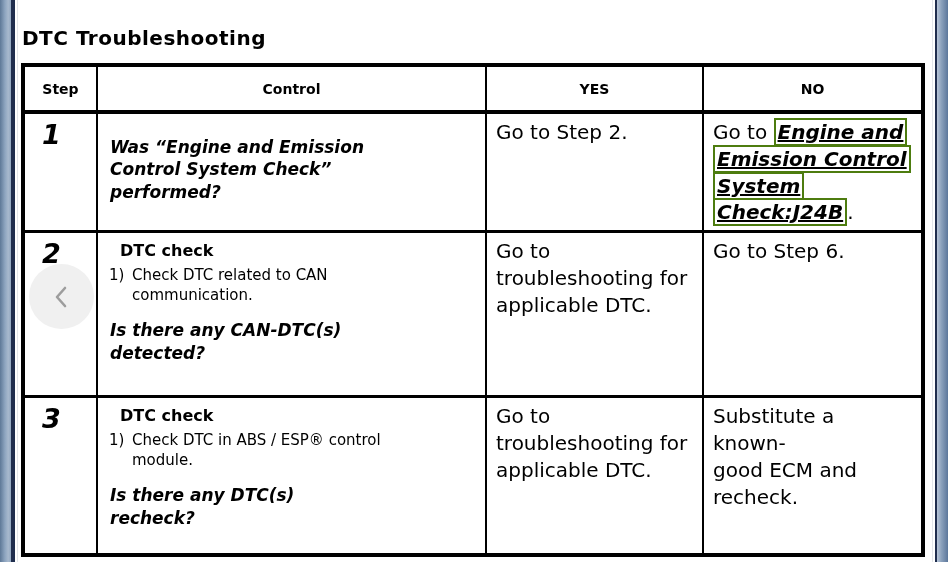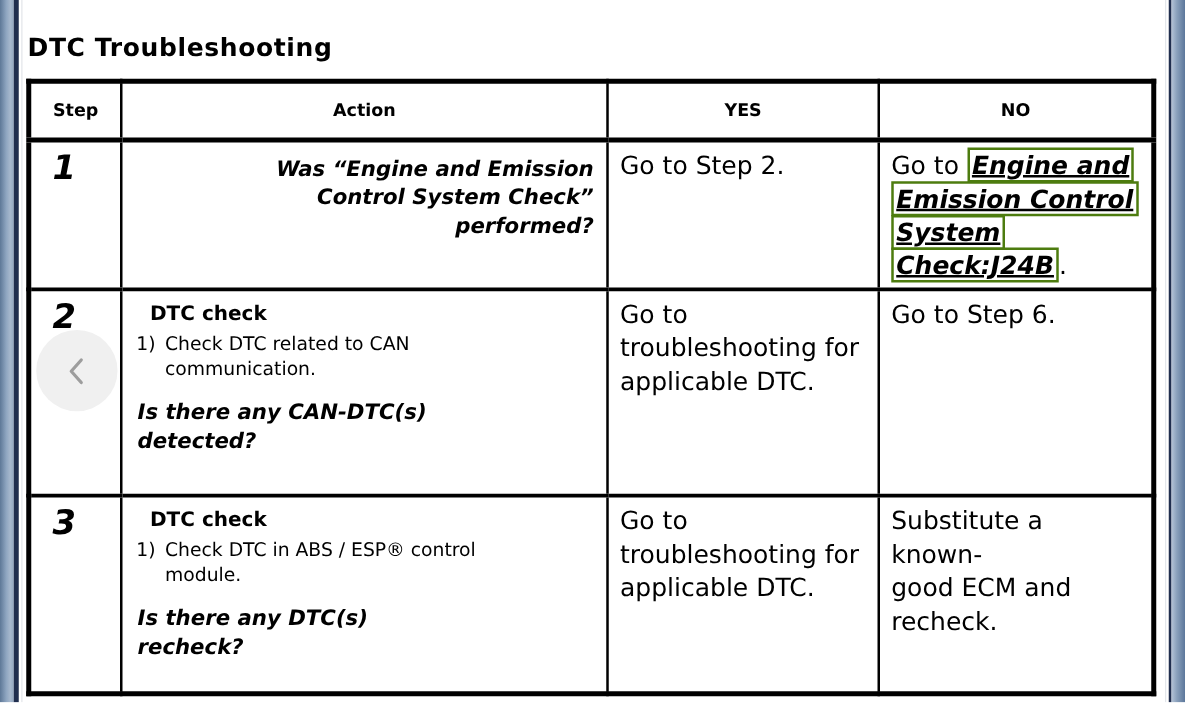--- a/index.html
+++ b/index.html
@@ -42,21 +42,21 @@
   td.step-cell { padding:5px 0 0 17px; font-size:27px; font-weight:bold; font-style:italic; }
   td.action-cell { padding:7px 10px 6px 11px; }
   .action-heading { font-size:16px; font-weight:bold; margin:1px 0 6px 11px; }
   .action-list { display:flex; font-size:15px; line-height:1.3; }
   .action-list .num { flex:none; width:23px; }
   .action-list .txt { white-space:pre-line; }
   .question {
     font-size:17px; font-weight:bold; font-style:italic;
     line-height:1.32; white-space:pre-line; margin:14px 0 0 1px;
   }
-  .question.only { margin-top:4px;text-align:right; }
+  .question.only { margin-top:15px; }
 
   td.yn-cell {
     padding:5px 8px 4px 9px; font-size:20px; line-height:1.34; white-space:pre-line;
   }
   .doc-link {
     color:#000; font-weight:bold; font-style:italic; text-decoration:underline;
     white-space:pre-line; cursor:pointer;
     border:2px solid #4d7c0f; padding:0 2px;
     -webkit-box-decoration-break:clone; box-decoration-break:clone;
   }
@@ -84,21 +84,21 @@
   <table class="dtc">
     <colgroup>
       <col style="width:74px">
       <col style="width:389px">
       <col style="width:217px">
       <col style="width:220px">
     </colgroup>
     <thead>
       <tr>
         <th>Step</th>
-        <th>Action</th>
+        <th>Control</th>
         <th>YES</th>
         <th>NO</th>
       </tr>
     </thead>
     <tbody>
       <tr style="height:108px;">
         <td class="step-cell">1</td>
         <td class="action-cell">
           <div class="question only">Was “Engine and Emission
 Control System Check”

